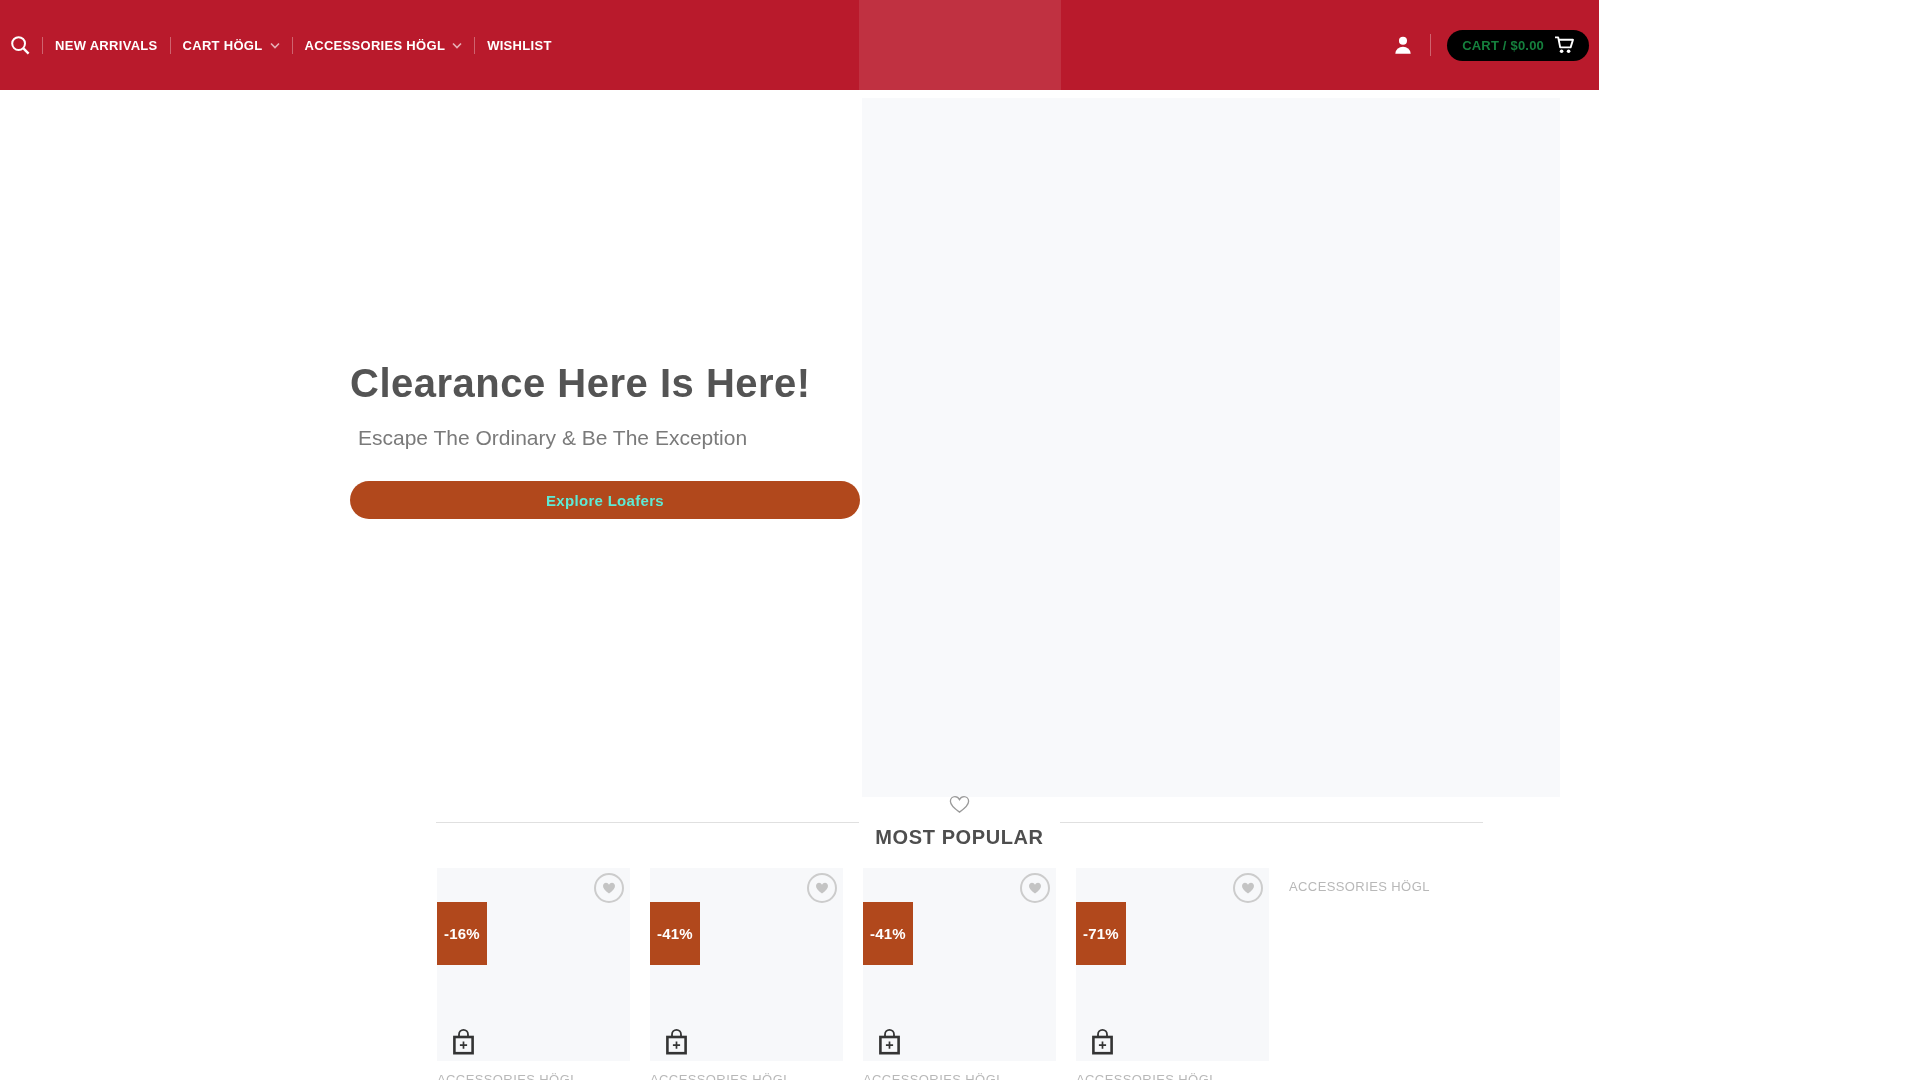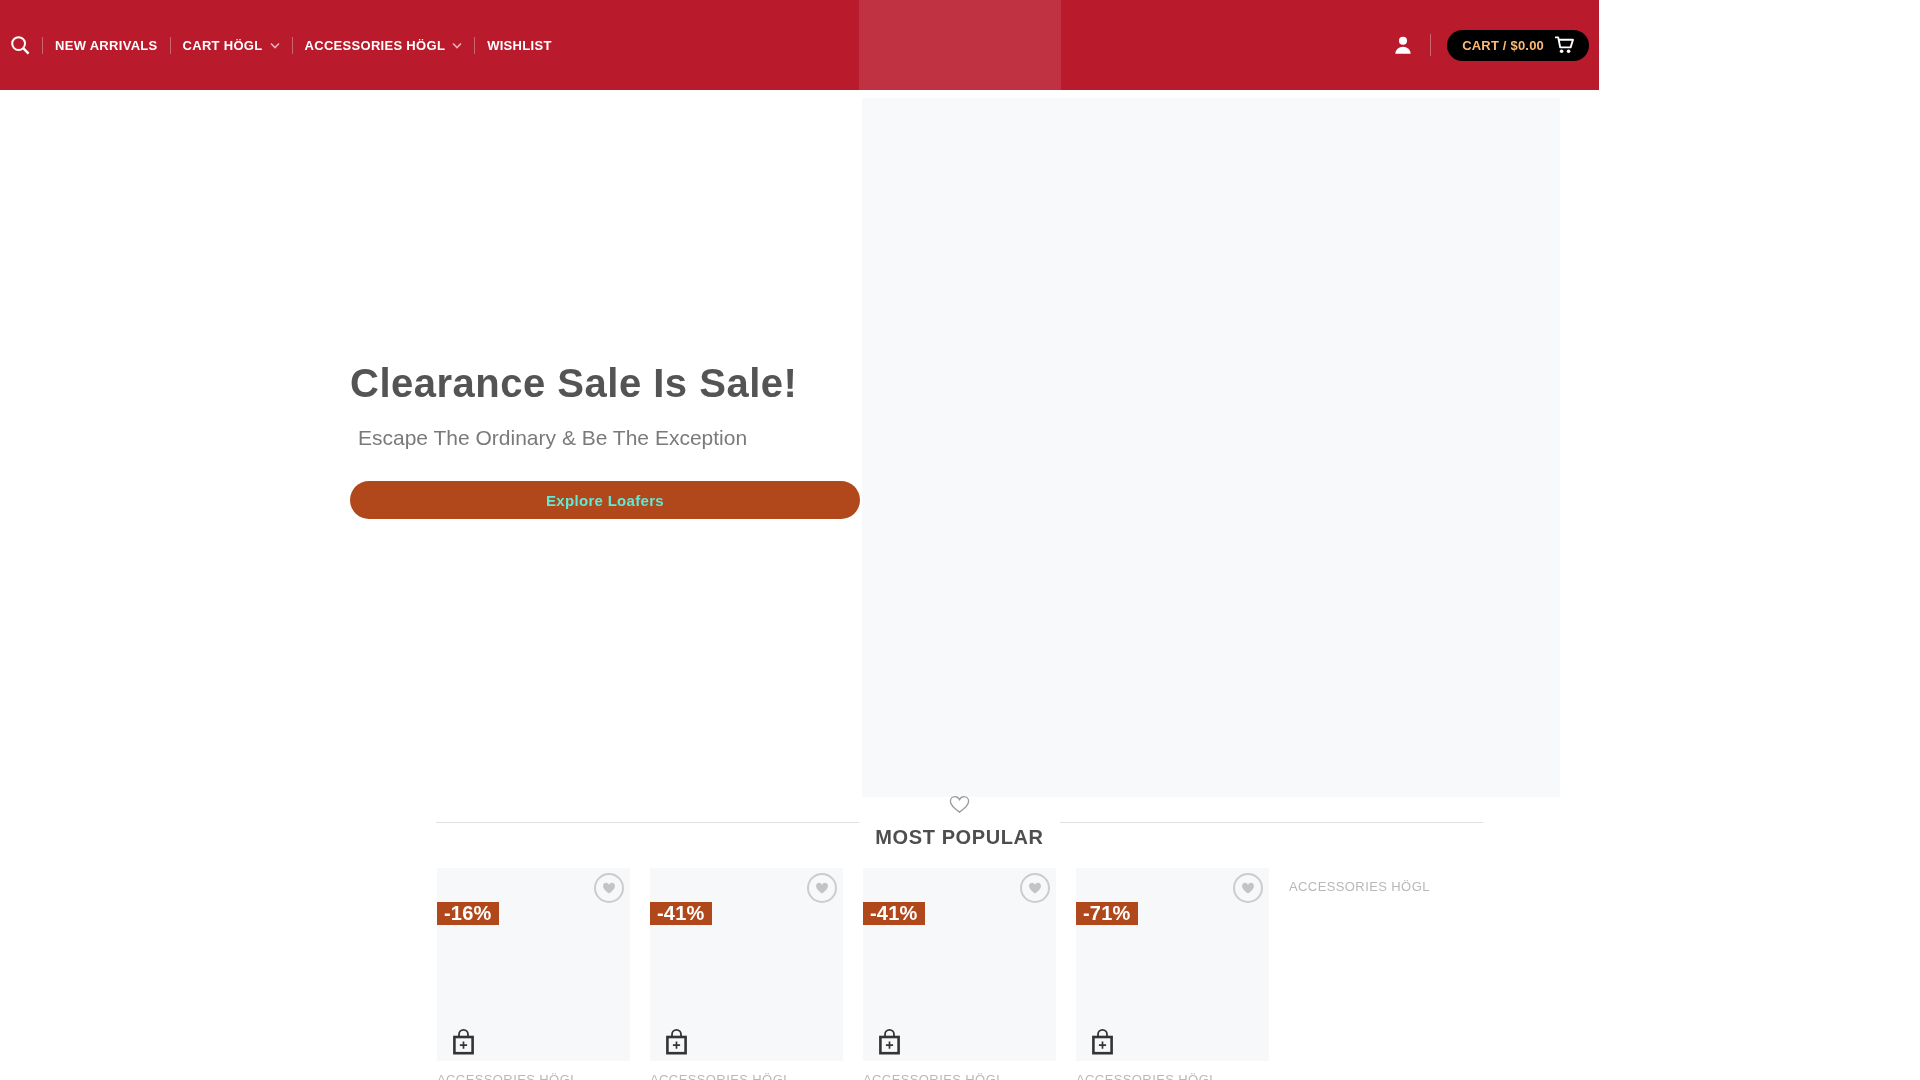--- a/index.html
+++ b/index.html
@@ -10,21 +10,21 @@
   .site-header { position:relative; width:1599px; height:90px; background:#b91a2c; }
   .logo-block { position:absolute; left:859px; top:0; width:202px; height:90px;
                 background:rgba(255,255,255,0.10); }
   .hnav { position:absolute; left:10px; top:0; bottom:0; display:flex; align-items:center; }
   .hsep { width:1px; height:17px; background:rgba(255,255,255,0.32); margin:0 12px; }
   .nav-item { display:flex; align-items:center; gap:7px; color:#fff; font-size:13px;
               font-weight:700; letter-spacing:.3px; cursor:pointer; white-space:nowrap;
               background:none; border:none; font-family:inherit; }
   .icon-btn { background:none; border:none; cursor:pointer; display:flex; align-items:center; }
   .hright { position:absolute; right:10px; top:0; bottom:0; display:flex; align-items:center; }
-  .cart-pill { display:flex; align-items:center; gap:10px; background:#000; color:#fdba74;
+  .cart-pill { display:flex; align-items:center; gap:10px; background:#000; color:#15803d;
                height:31px; padding:0 15px; border-radius:17px; font-size:13px; font-weight:700;
                border:none; cursor:pointer; font-family:inherit; letter-spacing:.2px; }
 
   
   .hero { position:relative; width:1920px; height:707px; background:#fff; }
   .hero-img { position:absolute; left:862px; top:8px; width:698px; height:699px; background:#f8f9fb; }
   .hero-title { position:absolute; left:350px; top:270px; font-size:40px; line-height:47px;
                 font-weight:700; color:#545454; letter-spacing:.5px; }
   .hero-sub { position:absolute; left:350px; top:336px; font-size:21px; color:#7a7a7a;margin-left:8px; }
   .hero-cta { position:absolute; left:350px; top:391px; width:510px; height:38px;
@@ -37,21 +37,21 @@
                   display:flex; align-items:center; }
   .section-head .line { flex:1; height:1px; background:#e0e0e0; }
   .section-title { display:flex; align-items:center; gap:12px; margin:0 16px;flex-direction:column; }
   .section-title span { font-size:20px; font-weight:600; color:#4e4e4e; letter-spacing:.6px; }
 
   .grid { position:absolute; left:437px; top:71px; display:grid;
           grid-template-columns:repeat(5,193px); gap:20px; }
   .card { width:193px; }
   .card-img { position:relative; width:193px; height:193px; background:#f7f8fa; }
   .badge { position:absolute; left:0; top:34px; background:#b1481c; color:#fff;
-           font-size:20px; font-weight:700; padding:0 7px; letter-spacing:.2px; }
+           font-size:15px; font-weight:700; padding:23px 7px; letter-spacing:.2px; }
   .wish { position:absolute; top:5px; right:6px; width:30px; height:30px; border-radius:50%;
           border:2px solid #ccd; border-color:#cccccc; background:transparent; cursor:pointer;
           display:flex; align-items:center; justify-content:center; padding:0; }
   .addcart { position:absolute; left:14px; bottom:6px; background:none; border:none;
              cursor:pointer; padding:0; display:flex; }
   .cat { margin-top:11px; font-size:13px; color:#b8b8b8; letter-spacing:.4px;
          text-transform:uppercase; cursor:pointer; }
 </style>
 </head>
 <body>
@@ -108,21 +108,21 @@
         <path d="M1 1.4 h3.2 l2 10 h10.4 l2.4 -7.6 H5.4" fill="none" stroke="#fff" stroke-width="1.9" stroke-linejoin="round"></path>
         <circle cx="7.6" cy="15.2" r="1.8" fill="#fff"></circle>
         <circle cx="14.6" cy="15.2" r="1.8" fill="#fff"></circle>
       </svg>
     </button>
   </div>
 </header>
 
 <section class="hero">
   <div class="hero-img"></div>
-  <h1 class="hero-title">Clearance Sale Is Sale!</h1>
+  <h1 class="hero-title">Clearance Here Is Here!</h1>
   <p class="hero-sub">Escape The Ordinary &amp; Be The Exception</p>
   <button class="hero-cta">Explore Loafers</button>
 </section>
 
 <section class="popular">
   <div class="section-head">
     <span class="line"></span>
     <div class="section-title">
       <svg width="21" height="19" viewBox="0 0 24 21">
         <path d="M12 19.2 C5.2 14.6 1.6 10.8 1.6 6.9 C1.6 4 3.9 1.6 6.8 1.6 C8.9 1.6 10.9 2.9 12 4.9 C13.1 2.9 15.1 1.6 17.2 1.6 C20.1 1.6 22.4 4 22.4 6.9 C22.4 10.8 18.8 14.6 12 19.2 Z" fill="none" stroke="#9a9a9a" stroke-width="1.5"></path>

